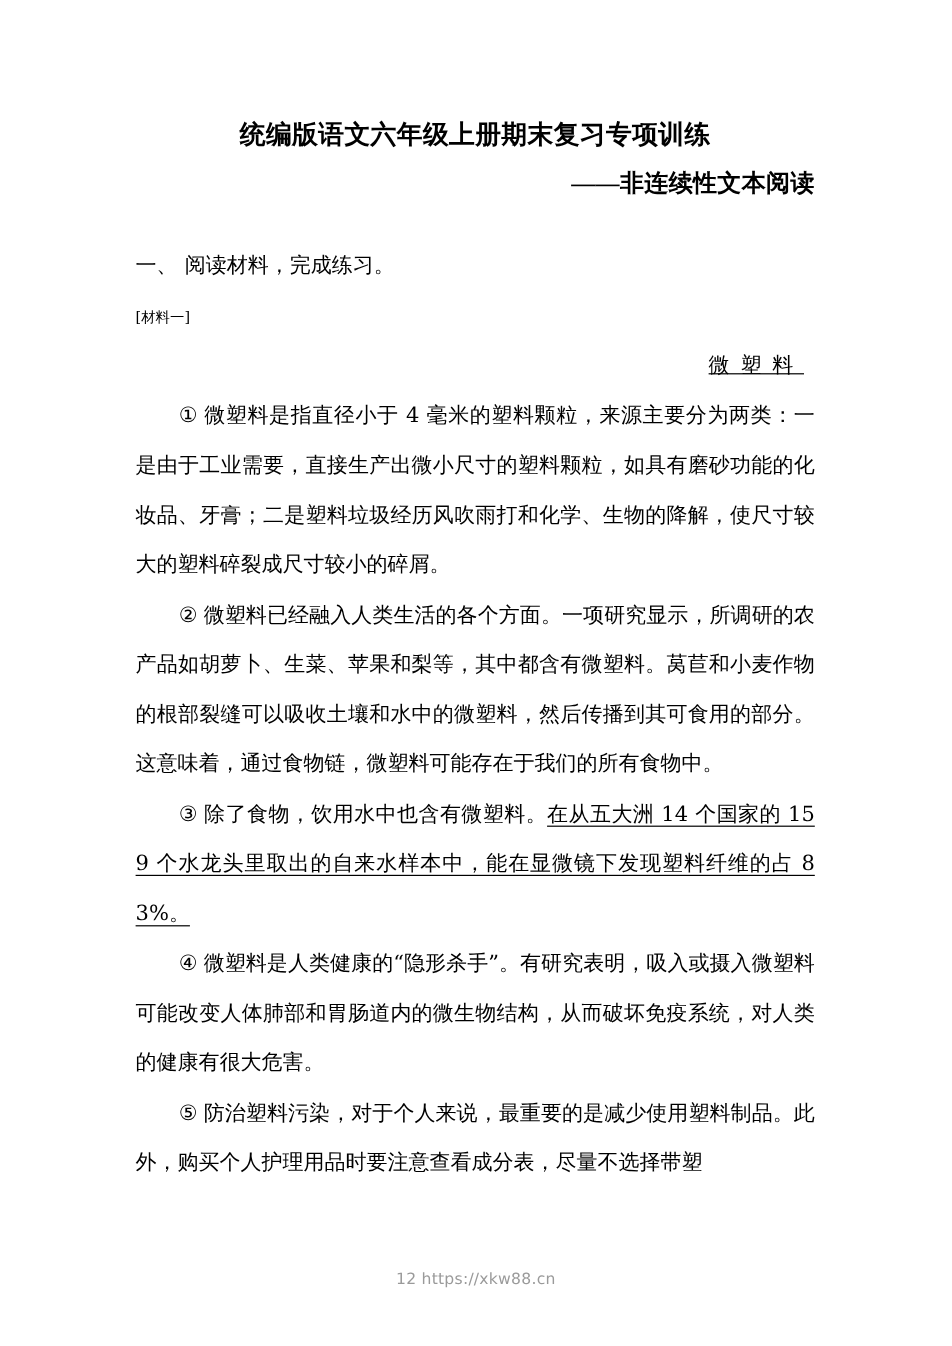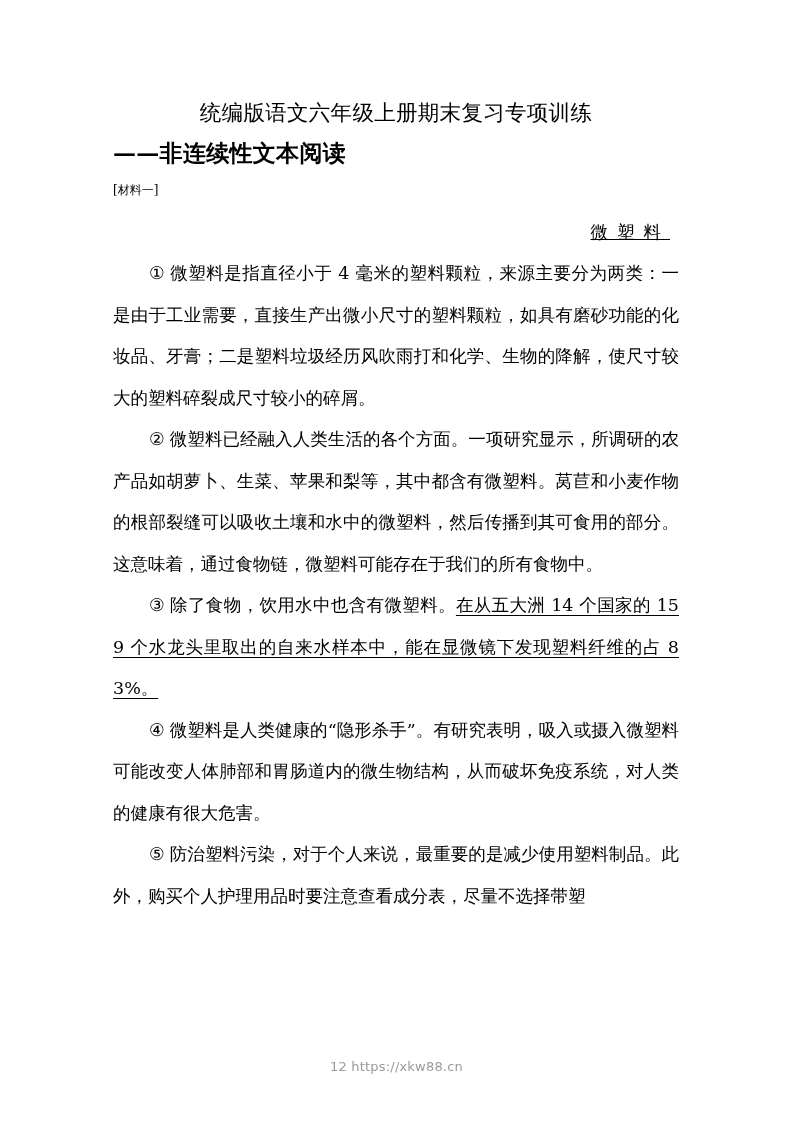--- a/index.html
+++ b/index.html
@@ -27,35 +27,36 @@
   .content {
     position: absolute;
     left: 113px;
     top: 96px;
     width: 566px;
   }
 
   
   .doc-title {
     text-align: center;
-    font-weight: normal;
+    font-weight: bold;
     font-size: 21.5px;
     line-height: 34px;
     letter-spacing: 0.3px;
     margin: 0;
     white-space: nowrap;
   }
   .doc-subtitle {
-    text-align: left;
+    text-align: right;
     font-weight: bold;
-    font-size: 23px;
+    font-size: 20px;
     line-height: 34px;
     letter-spacing: 0.3px;
     margin: 6px 0 0 0;
     white-space: nowrap;
+    font-family: Liberation Serif, serif;
   }
 
   
   .section-heading {
     font-size: 17.5px;
     line-height: 41.5px;
     margin: 32px 0 0 0;
     text-indent: 0;
   }
   .section-heading .num { margin-right: 6px; }
@@ -110,20 +111,23 @@
 <body>
 
 <div class="page">
 
   <div class="content">
 
     <h1 class="doc-title">统编版语文六年级上册期末复习专项训练</h1>
 
     <h2 class="doc-subtitle">——非连续性文本阅读</h2>
 
+    <p class="section-heading">
+      <span class="num">一、</span><span>阅读材料，完成练习。</span>
+    </p>
 
     <p class="material-tag">[材料一]</p>
 
     <p class="article-title">微塑料</p>
 
     <p class="para">
       <span class="marker">①</span><span>微塑料是指直径小于 4 毫米的塑料颗粒，来源主要分为两类：一是由于工业需要，直接生产出微小尺寸的塑料颗粒，如具有磨砂功能的化妆品、牙膏；二是塑料垃圾经历风吹雨打和化学、生物的降解，使尺寸较大的塑料碎裂成尺寸较小的碎屑。</span>
     </p>
 
     <p class="para">

